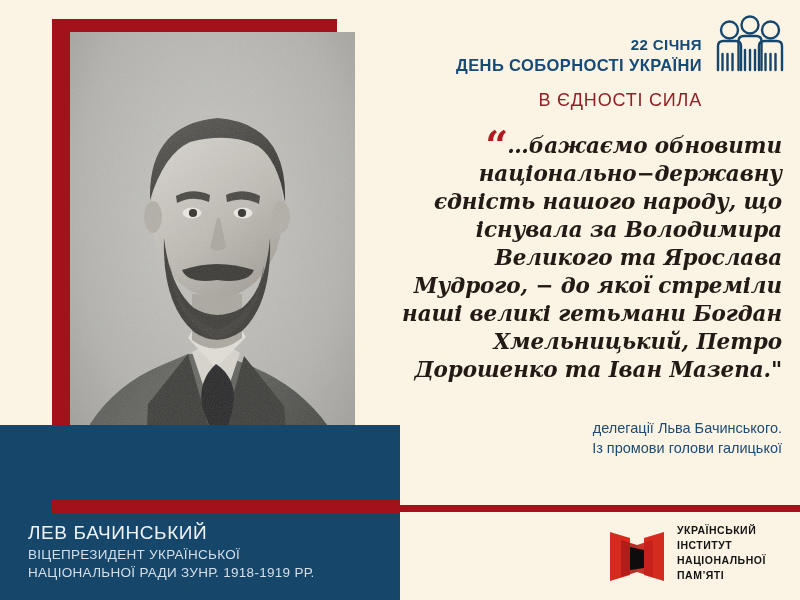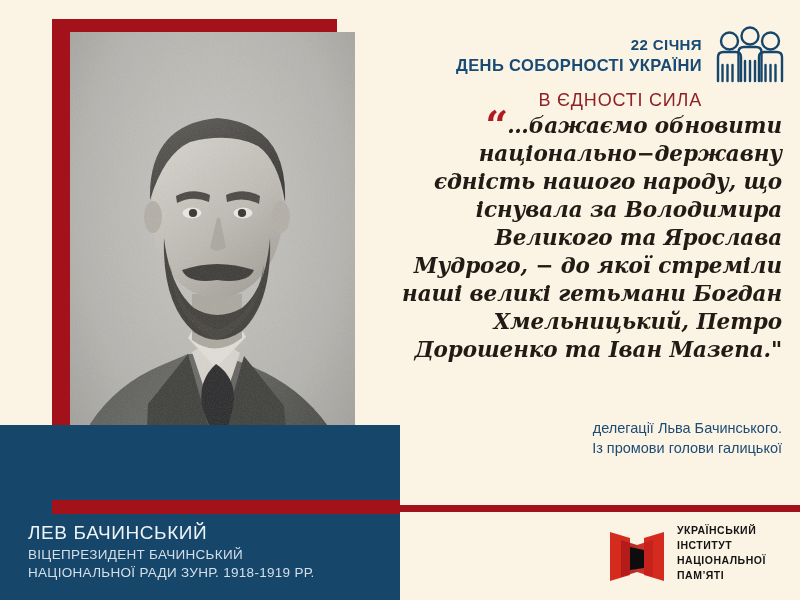--- a/index.html
+++ b/index.html
@@ -88,21 +88,21 @@
     line-height: 1.32;
     margin: 0;
   }
 
   
   .header {
     position: absolute;
     right: 12px;
     top: 14px;
     display: flex;
-    align-items: center;
+    align-items: flex-start;
     gap: 10px;
   }
   .header-text {
     text-align: right;
     padding-top: 22px;
   }
   .hdr-date {
     font-size: 15px;
     font-weight: bold;
     color: #174a74;
@@ -126,21 +126,21 @@
   .header-icon {
     width: 76px;
     height: 76px;
     flex: 0 0 auto;
   }
 
   
   .quote-wrap {
     position: absolute;
     left: 400px;
-    top: 112px;
+    top: 132px;
     width: 382px;
     text-align: right;
   }
   .quote-text {
     font-family: "DejaVu Serif", serif;
     font-style: italic;
     font-weight: bold;
     font-size: 21.5px;
     line-height: 1.30;
     color: #221a14;
@@ -283,21 +283,21 @@
       <rect x="0" y="0" width="285" height="468" filter="url(#grain)" fill="#808080" opacity="0.42"></rect>
       <rect x="0" y="0" width="285" height="468" fill="#cfcbc4" opacity="0.10"></rect>
     </svg>
   </div>
 
   <div class="navy-panel"></div>
   <div class="navy-panel-inner-red"></div>
 
   <div class="name-block">
     <div class="name-title">ЛЕВ БАЧИНСЬКИЙ</div>
-    <div class="name-sub">ВІЦЕПРЕЗИДЕНТ БАЧИНСЬКИЙ</div>
+    <div class="name-sub">ВІЦЕПРЕЗИДЕНТ УКРАЇНСЬКОЇ</div>
     <div class="name-sub">НАЦІОНАЛЬНОЇ РАДИ ЗУНР. 1918-1919 РР.</div>
   </div>
 
   <div class="header">
     <div class="header-text">
       <div class="hdr-date">22 СІЧНЯ</div>
       <div class="hdr-main">ДЕНЬ СОБОРНОСТІ УКРАЇНИ</div>
       <div class="hdr-tag">В ЄДНОСТІ СИЛА</div>
     </div>
     <svg class="header-icon" viewBox="0 0 76 76">

